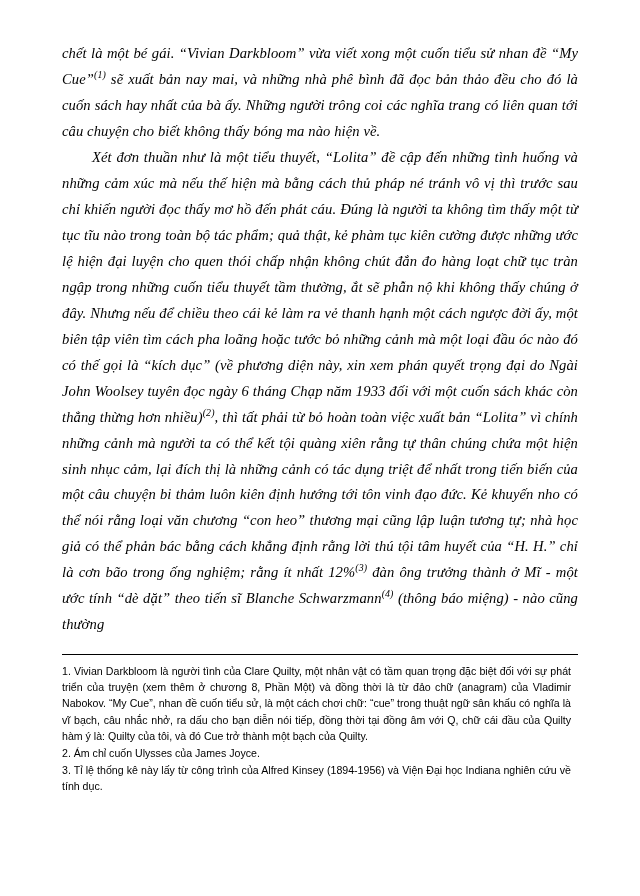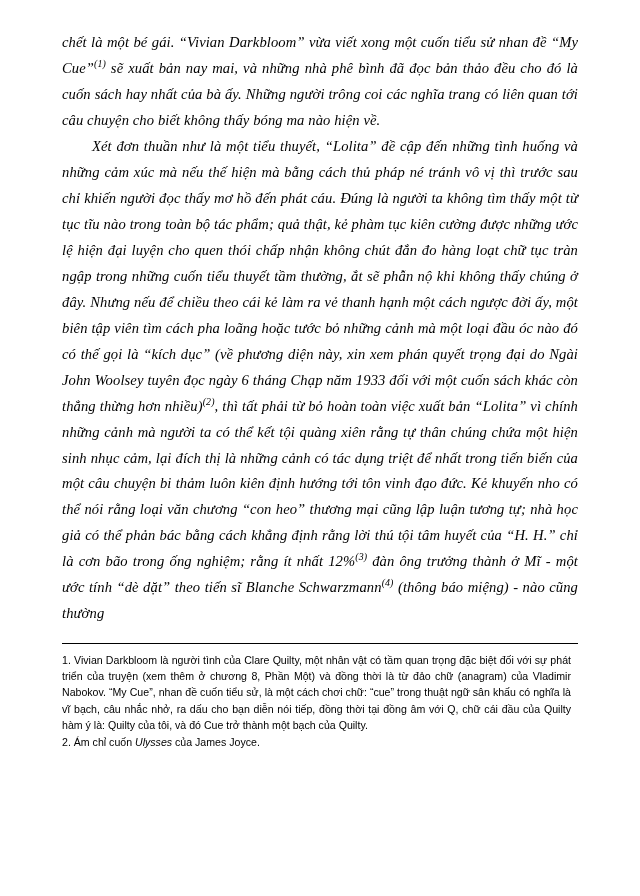--- a/index.html
+++ b/index.html
@@ -12,21 +12,21 @@
     height: 896px;
     font-family: "Liberation Serif", serif;
     color: #000000;
     overflow: hidden;
   }
   .page {
     position: relative;
     width: 640px;
     height: 896px;
     box-sizing: border-box;
-    padding: 30px 62px 10px 62px;
+    padding: 41px 62px 10px 62px;
     background: #ffffff;
     border-radius: 12px;
   }
   .body-text {
     font-style: italic;
     font-size: 14.6px;
     line-height: 1.78;
     text-align: justify;
     text-justify: inter-word;
     letter-spacing: 0.1px;
@@ -53,33 +53,33 @@
     font-family: "Liberation Sans", sans-serif;
     font-style: normal;
     font-size: 10.6px;
     line-height: 1.52;
     text-align: justify;
   }
   .footnotes p {
     margin: 0 7px 1px 0;
   }
   .footnotes .ital {
-    font-style: italic;
   }
 </style>
 </head>
 <body>
 
 <div class="page">
 
   <div class="body-text">
     <p class="main-para">chết là một bé gái. “Vivian Darkbloom” vừa viết xong một cuốn tiểu sử nhan đề “My Cue”<sup>(1)</sup> sẽ xuất bản nay mai, và những nhà phê bình đã đọc bản thảo đều cho đó là cuốn sách hay nhất của bà ấy. Những người trông coi các nghĩa trang có liên quan tới câu chuyện cho biết không thấy bóng ma nào hiện về.</p>
     <p class="main-para indent">Xét đơn thuần như là một tiểu thuyết, “Lolita” đề cập đến những tình huống và những cảm xúc mà nếu thế hiện mà bằng cách thủ pháp né tránh vô vị thì trước sau chỉ khiến người đọc thấy mơ hồ đến phát cáu. Đúng là người ta không tìm thấy một từ tục tĩu nào trong toàn bộ tác phẩm; quả thật, kẻ phàm tục kiên cường được những ước lệ hiện đại luyện cho quen thói chấp nhận không chút đắn đo hàng loạt chữ tục tràn ngập trong những cuốn tiểu thuyết tầm thường, ắt sẽ phẫn nộ khi không thấy chúng ở đây. Nhưng nếu để chiều theo cái kẻ làm ra vẻ thanh hạnh một cách ngược đời ấy, một biên tập viên tìm cách pha loãng hoặc tước bỏ những cảnh mà một loại đầu óc nào đó có thế gọi là “kích dục” (về phương diện này, xin xem phán quyết trọng đại do Ngài John Woolsey tuyên đọc ngày 6 tháng Chạp năm 1933 đối với một cuốn sách khác còn thẳng thừng hơn nhiều)<sup>(2)</sup>, thì tất phải từ bỏ hoàn toàn việc xuất bản “Lolita” vì chính những cảnh mà người ta có thể kết tội quàng xiên rằng tự thân chúng chứa một hiện sinh nhục cảm, lại đích thị là những cảnh có tác dụng triệt để nhất trong tiến biến của một câu chuyện bi thảm luôn kiên định hướng tới tôn vinh đạo đức. Kẻ khuyến nho có thể nói rằng loại văn chương “con heo” thương mại cũng lập luận tương tự; nhà học giả có thể phản bác bằng cách khẳng định rằng lời thú tội tâm huyết của “H. H.” chỉ là cơn bão trong ống nghiệm; rằng ít nhất 12%<sup>(3)</sup> đàn ông trưởng thành ở Mĩ - một ước tính “dè dặt” theo tiến sĩ Blanche Schwarzmann<sup>(4)</sup> (thông báo miệng) - nào cũng thường</p>
   </div>
 
   <hr class="notes-rule">
 
   <div class="footnotes">
     <p>1. Vivian Darkbloom là người tình của Clare Quilty, một nhân vật có tầm quan trọng đặc biệt đối với sự phát triển của truyện (xem thêm ở chương 8, Phần Một) và đồng thời là từ đảo chữ (anagram) của Vladimir Nabokov. “My Cue”, nhan đề cuốn tiểu sử, là một cách chơi chữ: “cue” trong thuật ngữ sân khấu có nghĩa là vĩ bạch, câu nhắc nhở, ra dấu cho bạn diễn nói tiếp, đồng thời tại đồng âm với Q, chữ cái đầu của Quilty hàm ý là: Quilty của tôi, và đó Cue trở thành một bạch của Quilty.</p>
     <p>2. Ám chỉ cuốn <span class="ital">Ulysses</span> của James Joyce.</p>
+    <p>3. Tỉ lệ thống kê này lấy từ công trình của Alfred Kinsey (1894-1956) và Viện Đại học Indiana nghiên cứu về tính dục.</p>
   </div>
 
 </div>
 
 </body></html>

